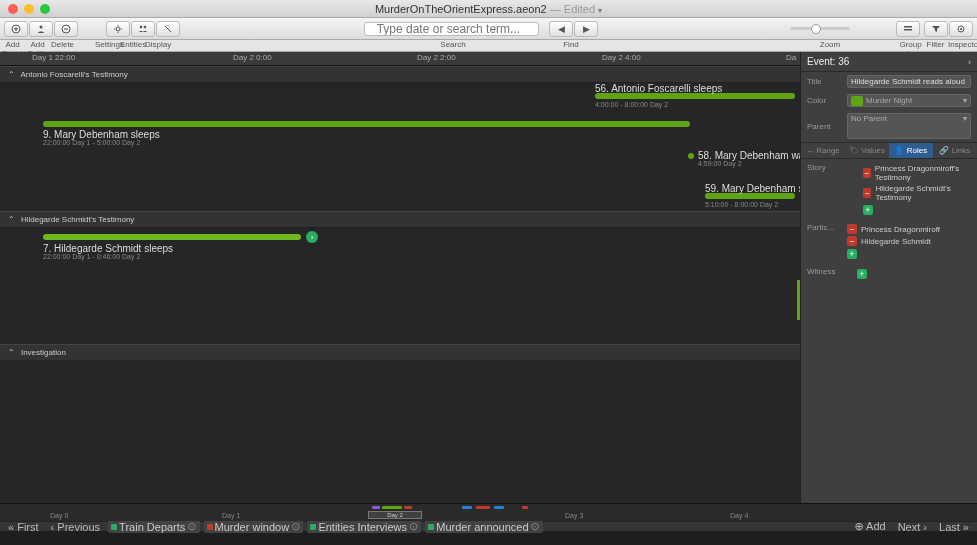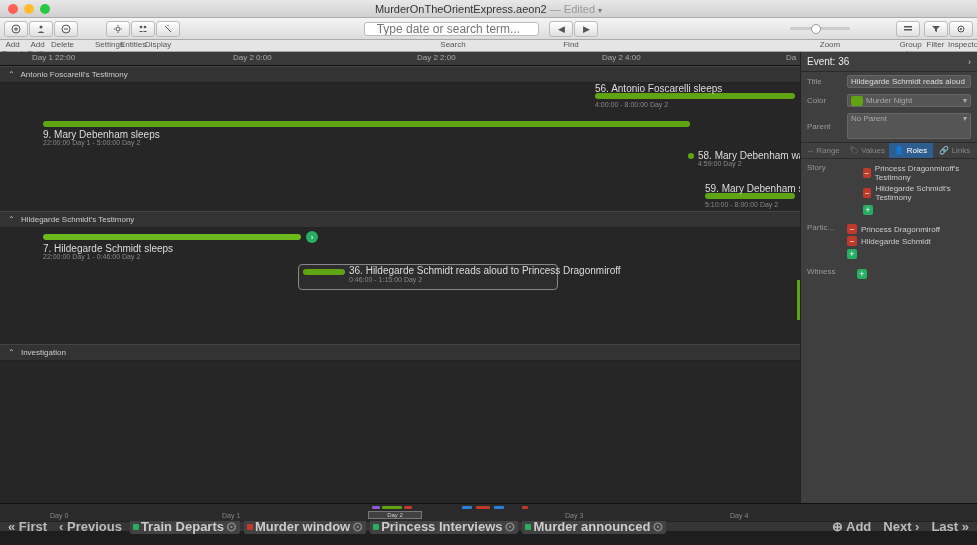--- a/index.html
+++ b/index.html
@@ -65,21 +65,21 @@
 .role-item { display:flex; align-items:center; gap:4px; padding:1px 0; font-size:8px; color:#ccc;}
 .role-item .minus { width:10px;height:10px;background:#c0392b;border-radius:2px;color:#fff;display:flex;align-items:center;justify-content:center;font-size:8px;}
 .add-plus { width:10px;height:10px;background:#27ae60;border-radius:2px;color:#fff;display:flex;align-items:center;justify-content:center;font-size:9px;margin-top:2px;}
 
 
 .mini { height: 18px; background: #2a2a2a; border-top: 1px solid #111; position: relative; font-size:7px; color:#888;}
 .mini .mlbl { position:absolute; top:8px; }
 .mini-bar { position:absolute; height:3px; top:2px; border-radius:1px;}
 
 
-.bottombar { height: 10px; background: #353535; display:flex; align-items:center; font-size:13px; color:#ccc; gap:4px; padding:0 4px; border-top:1px solid #222;font-weight:bold;}
+.bottombar { height: 10px; background: #353535; display:flex; align-items:center; font-size:11px; color:#ccc; gap:4px; padding:0 4px; border-top:1px solid #222;}
 .legend-item { display:flex; align-items:center; gap:2px; padding:0 3px; background:#424242; border-radius:2px; }
 .legend-item .sw { width:6px;height:6px;border-radius:1px; }
 .nav-btn { padding: 0 4px; color:#bbb; }
 </style>
 </head>
 <body>
 
 <div class="titlebar">
   <div class="traffic">
     <div class="tl red"></div>
@@ -226,25 +226,20 @@
     <div class="track-header">
       <span class="caret">⌃</span>
       <span>Hildegarde Schmidt's Testimony</span>
     </div>
     <div class="track-body" style="height:116px">
       <div class="eventbar" style="left:43px;width:258px;top:6px;background:#6db81a"></div>
       <div style="position:absolute;left:306px;top:3px;width:12px;height:12px;border-radius:50%;background:#27ae60;color:#fff;display:flex;align-items:center;justify-content:center;font-size:8px">›</div>
       <div class="event-label" style="left:43px;top:15px">7. Hildegarde Schmidt sleeps</div>
       <div class="event-sub" style="left:43px;top:25px">22:00:00 Day 1 - 0:46:00 Day 2</div>
 
-      <div class="selected-event" style="left:298px;top:36px;width:260px;height:26px">
-        <div class="eventbar" style="left:4px;width:42px;top:4px;background:#5fa513;position:absolute"></div>
-        <div class="event-label" style="left:50px;top:0px;position:absolute">36. Hildegarde Schmidt reads aloud to Princess Dragonmiroff</div>
-        <div class="event-sub" style="left:50px;top:11px;position:absolute">0:46:00 - 1:15:00 Day 2</div>
-      </div>
 
       <div style="position:absolute;right:0;top:52px;width:3px;height:40px;background:#5fa513"></div>
     </div>
 
     <div class="track-header">
       <span class="caret">⌃</span>
       <span>Investigation</span>
     </div>
   </div>
 
@@ -357,21 +352,21 @@
       <span>Train Departs</span> 
       <span style="color:#888">⊙</span>
     </div>
   <div class="legend-item">
       <span class="sw" style="background:#c0392b"></span>
       <span>Murder window</span> 
       <span style="color:#888">⊙</span>
     </div>
   <div class="legend-item">
       <span class="sw" style="background:#27ae60"></span>
-      <span>Princess Interviews</span> 
+      <span>Entities Interviews</span> 
       <span style="color:#888">⊙</span>
     </div>
   <div class="legend-item">
       <span class="sw" style="background:#27ae60"></span>
       <span>Murder announced</span> 
       <span style="color:#888">⊙</span>
     </div>
   <div class="spacer-flex"></div>
   <span class="nav-btn">⊕ <span>Add</span></span>
   <span class="nav-btn"><span>Next</span> ›</span>

